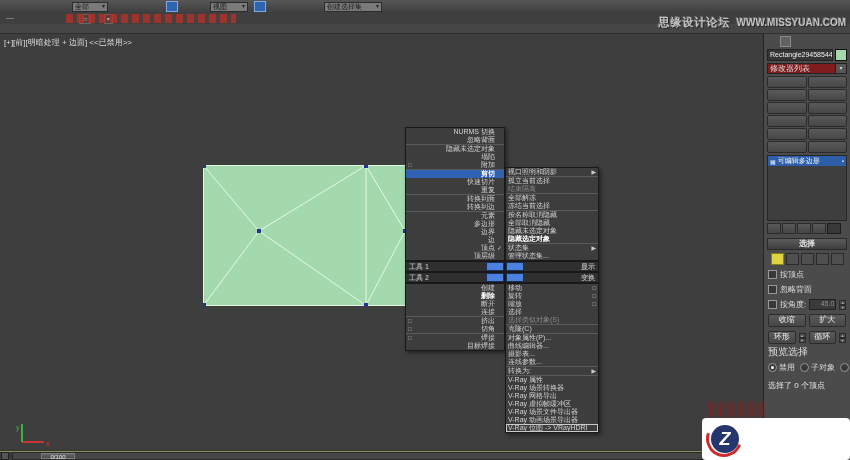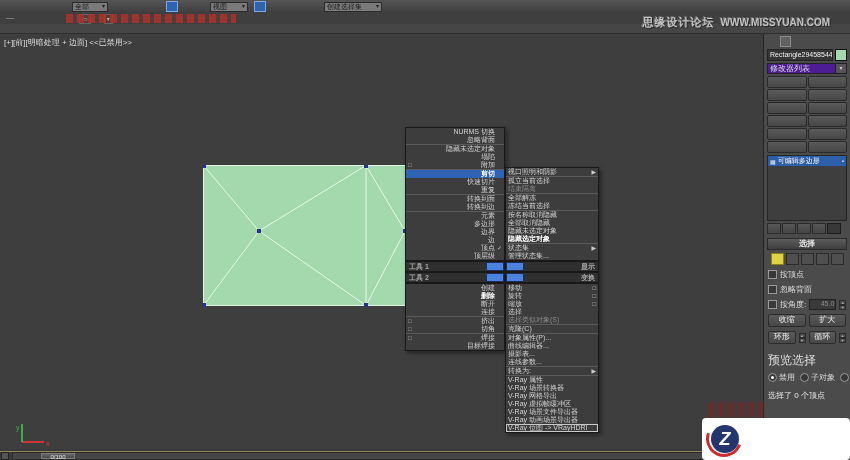--- a/index.html
+++ b/index.html
@@ -64,21 +64,21 @@
   
   .cmd{position:absolute;left:763px;top:34px;width:87px;height:426px;background:#4b4b4b;border-left:1px solid #242424;
     box-sizing:border-box;padding:2px 3px;font-size:8px;color:#ddd;}
   .ctabs{display:flex;gap:2px;}
   .ctab{width:11px;height:11px;font-size:8px;line-height:11px;text-align:center;color:#c9c9c9;border:1px solid transparent;box-sizing:border-box;}
   .ctab.on{background:#616161;border-color:#8a8a8a;color:#fff;}
   .namerow{display:flex;margin-top:2px;align-items:center;}
   .namefield{flex:1;height:10px;background:#353535;border:1px solid #222;color:#eee;font-size:7px;line-height:9px;padding:0 2px;overflow:hidden;white-space:nowrap;}
   .swatch{width:10px;height:10px;background:#a3d9ad;border:1px solid #111;margin-left:2px;flex:0 0 auto;}
   .ddrow{display:flex;margin-top:2px;height:11px;}
-  .moddd{flex:1;background:#4c1d95;border:1px solid #222;color:#ddd;font-size:8px;line-height:9px;padding:0 2px;overflow:hidden;}
+  .moddd{flex:1;background:#7f1d1d;border:1px solid #222;color:#ddd;font-size:8px;line-height:9px;padding:0 2px;overflow:hidden;}
   .moddd-ar{width:10px;background:#565656;border:1px solid #222;border-left:none;text-align:center;font-size:6px;color:#ccc;line-height:9px;}
   .modgrid{margin-top:2px;display:grid;grid-template-columns:1fr 1fr;gap:1px;}
   .modbtn{height:10px;background:linear-gradient(#5a5a5a,#474747);border:1px solid #2a2a2a;border-radius:2px;
     font-size:7px;line-height:9px;color:#e0e0e0;text-align:center;overflow:hidden;white-space:nowrap;}
   .stack{margin-top:2px;height:64px;background:#3e3e3e;border:1px solid #262626;}
   .stackrow{height:10px;display:flex;align-items:center;gap:2px;background:#2d5fa8;color:#fff;font-size:7px;padding:0 2px;overflow:hidden;white-space:nowrap;}
   .stackrow .sic{font-size:6px;color:#dfe7ff;flex:0 0 auto;}
   .stackrow .slbl{flex:1;overflow:hidden;}
   .stacktools{margin-top:2px;display:flex;gap:1px;}
   .stool{width:14px;height:11px;background:linear-gradient(#585858,#454545);border:1px solid #2b2b2b;
@@ -92,37 +92,37 @@
   .soico{width:13px;height:12px;background:#4f4f4f;border:1px solid #2b2b2b;font-size:8px;line-height:11px;text-align:center;color:#c75b5b;box-sizing:border-box;}
   .soico.on{background:#ded343;border-color:#8c7f14;color:#3a2a00;}
   .cbrow{display:flex;align-items:center;gap:3px;margin-top:4px;font-size:8px;color:#ddd;white-space:nowrap;}
   .cb{width:7px;height:7px;background:#383838;border:1px solid #999;flex:0 0 auto;}
   .spin{width:24px;height:9px;background:#3a3a3a;border:1px solid #222;color:#8f8f8f;font-size:7px;line-height:8px;text-align:right;padding:0 1px;overflow:hidden;}
   .updown{display:flex;flex-direction:column;width:7px;height:9px;}
   .updown span{flex:1;background:#4a4a4a;border:1px solid #2b2b2b;font-size:4px;line-height:3px;text-align:center;color:#aaa;}
   .btnrow{display:flex;gap:3px;margin-top:4px;align-items:center;}
   .pbtn{flex:1;height:11px;background:linear-gradient(#5a5a5a,#474747);border:1px solid #2b2b2b;border-radius:2px;
     font-size:8px;line-height:10px;color:#ececec;text-align:center;overflow:hidden;white-space:nowrap;}
-  .plabel{margin-top:8px;font-size:12px;color:#ddd;}
+  .plabel{margin-top:1px;font-size:10px;color:#ddd;}
   .radios{display:flex;gap:5px;margin-top:3px;align-items:center;}
   .ritem{display:flex;align-items:center;gap:2px;font-size:8px;color:#ddd;white-space:nowrap;}
   .rdot{width:7px;height:7px;border-radius:50%;background:#383838;border:1px solid #999;position:relative;flex:0 0 auto;}
   .ritem.sel .rdot::after{content:"";position:absolute;left:2px;top:2px;width:3px;height:3px;border-radius:50%;background:#fff;}
   .selstatus{margin-top:7px;font-size:8px;color:#e6e6e6;text-align:left;white-space:nowrap;overflow:hidden;}
 
   
   .timeline{position:absolute;left:0;top:449px;width:764px;height:11px;background:#3a3a3a;}
   .tl-line{position:absolute;left:0;top:2px;width:100%;height:1px;background:#8a8a5e;}
   .tl-btn{position:absolute;left:1px;top:3px;width:8px;height:8px;background:#555;border:1px solid #222;box-sizing:border-box;}
   .tl-track{position:absolute;left:12px;top:3px;right:6px;height:8px;background:#464646;border:1px solid #2a2a2a;box-sizing:border-box;}
   .tl-handle{position:absolute;left:28px;top:0;width:34px;height:6px;background:linear-gradient(#666,#4c4c4c);
     border:1px solid #7c7c7c;font-size:6px;line-height:6px;text-align:center;color:#e8e8e8;box-sizing:border-box;}
 
   
-  .wm-top{position:absolute;top:15px;right:20px;font-size:11px;font-weight:bold;color:#c2c2c2;letter-spacing:1px;
+  .wm-top{position:absolute;top:15px;right:4px;font-size:11px;font-weight:bold;color:#c2c2c2;letter-spacing:1px;
     text-shadow:1px 1px 0 #2a2a2a,-1px -1px 0 #707070;white-space:nowrap;z-index:40;}
   .wm-top .wm-url{font-size:10px;margin-left:6px;letter-spacing:0;}
   .wm-red{position:absolute;left:708px;top:402px;width:56px;height:15px;opacity:.5;filter:blur(1px);
     background:repeating-linear-gradient(90deg,#8a1f1f 0 6px,rgba(138,31,31,.1) 6px 10px);z-index:35;}
   .wm-box{position:absolute;left:702px;top:418px;width:148px;height:42px;background:#fff;border-radius:4px;
     display:flex;align-items:center;z-index:50;box-sizing:border-box;padding-left:6px;}
   .wm-logo{position:relative;width:34px;height:34px;flex:0 0 auto;}
   .wm-logo .ring{position:absolute;left:-2px;top:-1px;width:36px;height:36px;border-radius:50%;
     border:3px solid transparent;border-left-color:#d02a2a;border-bottom-color:#d02a2a;transform:rotate(-25deg);box-sizing:border-box;}
   .wm-logo .circ{position:absolute;left:3px;top:3px;width:28px;height:28px;border-radius:50%;background:#25356e;

